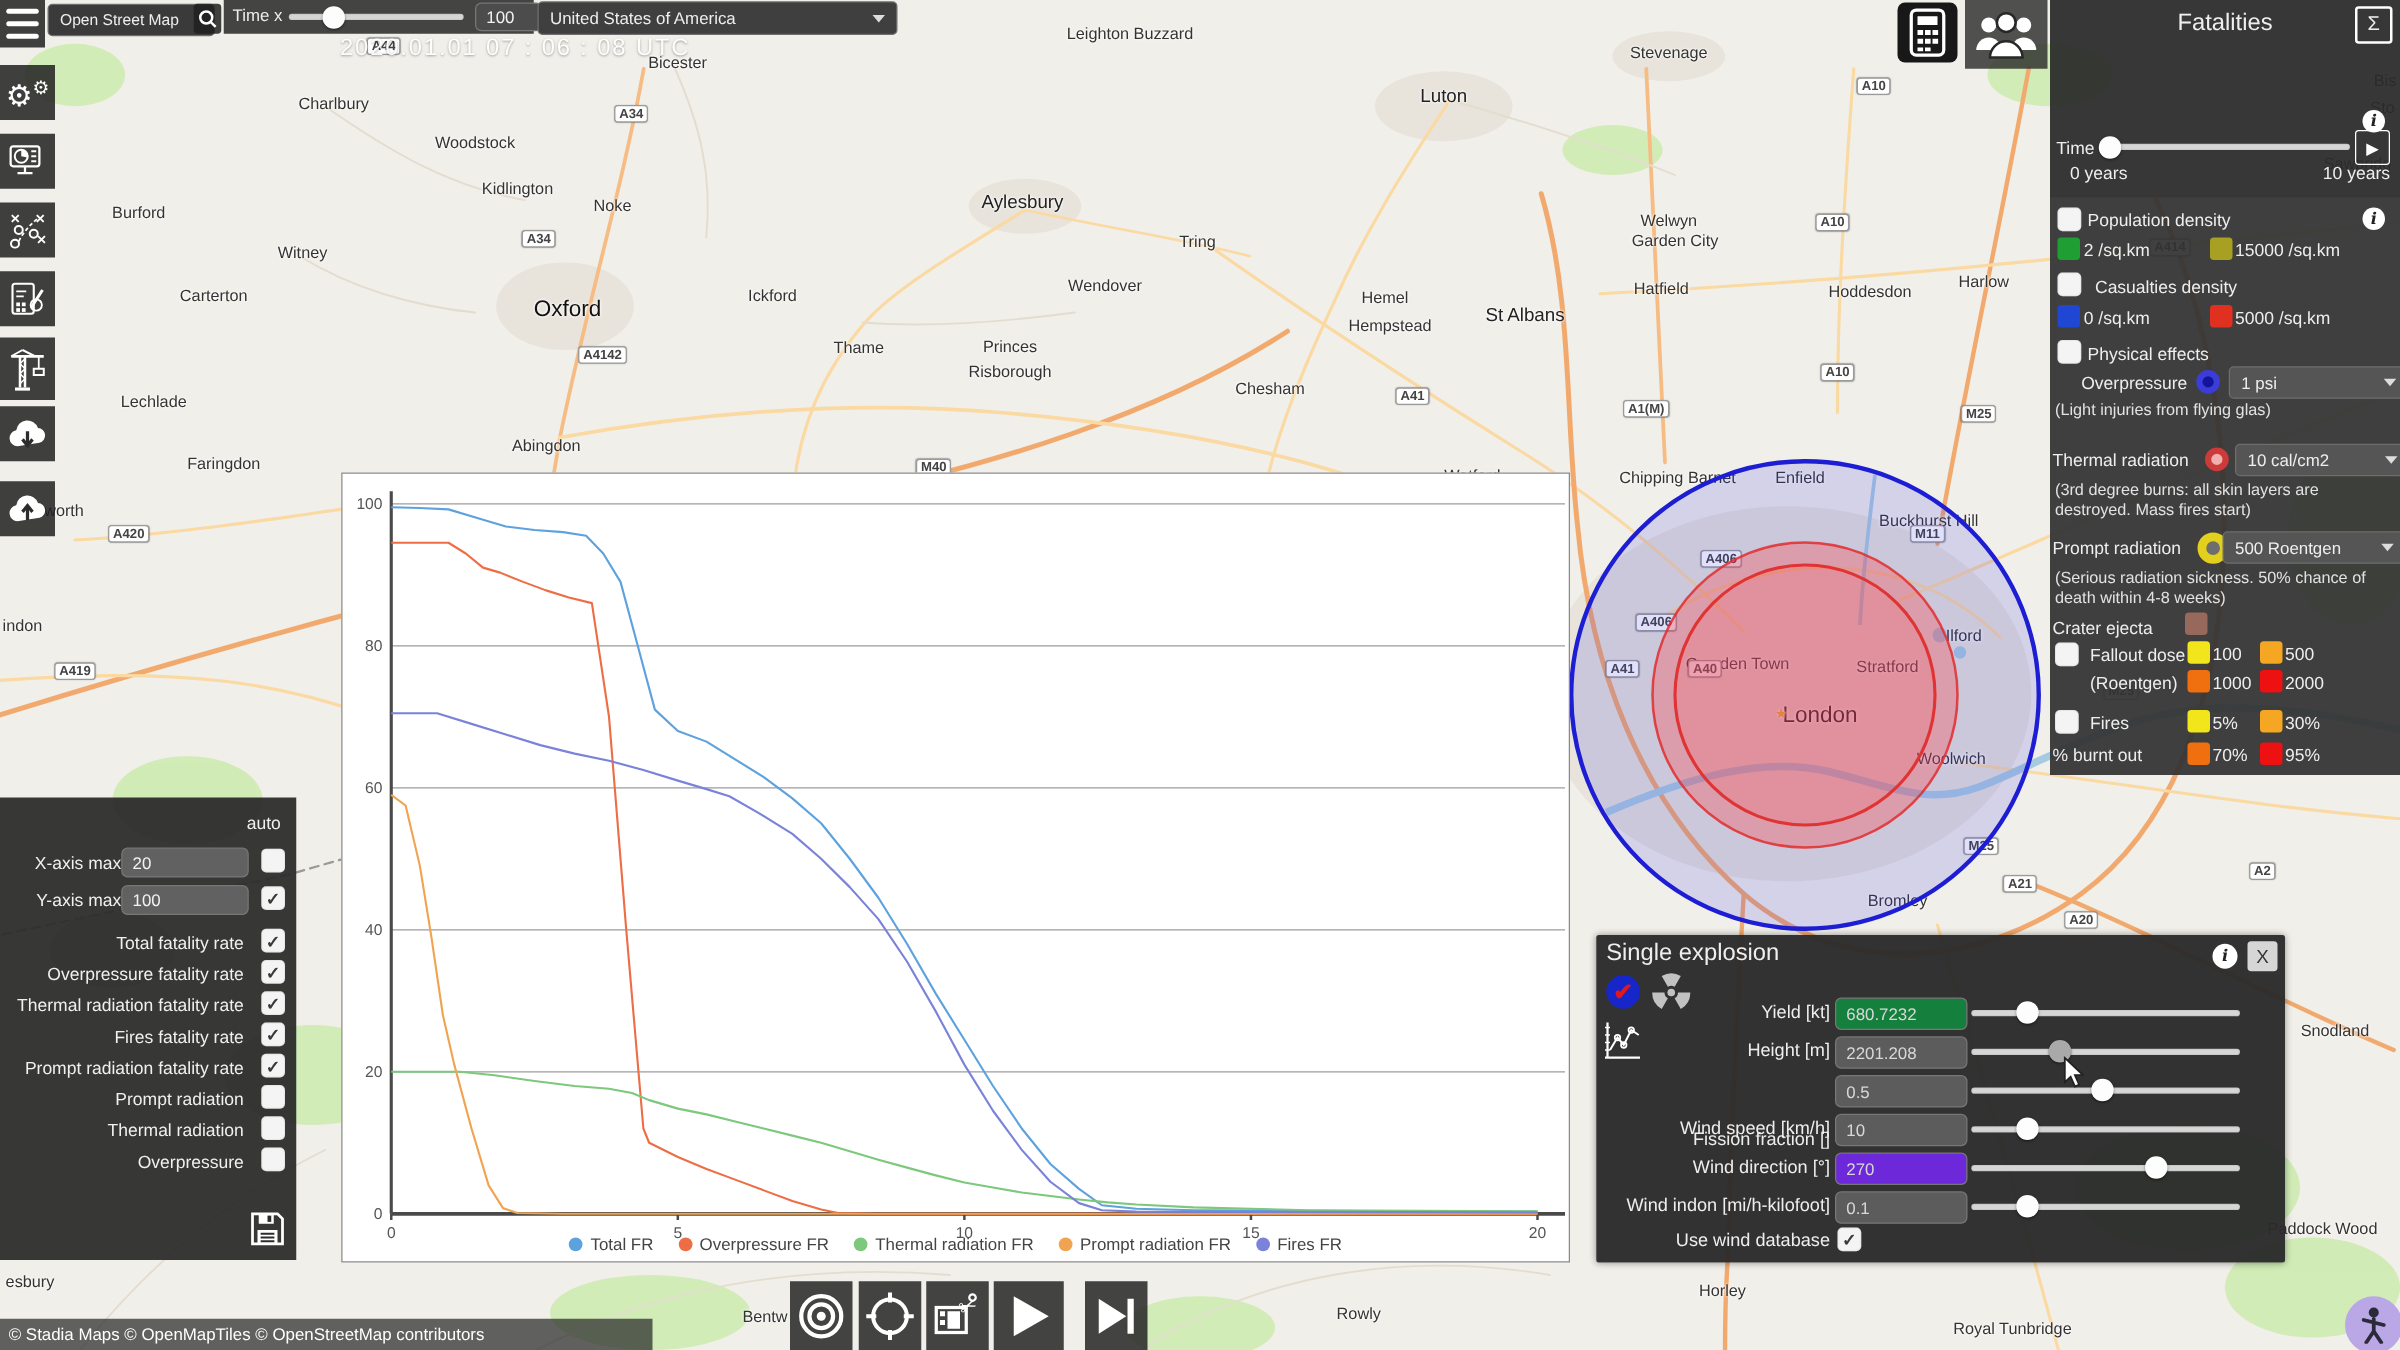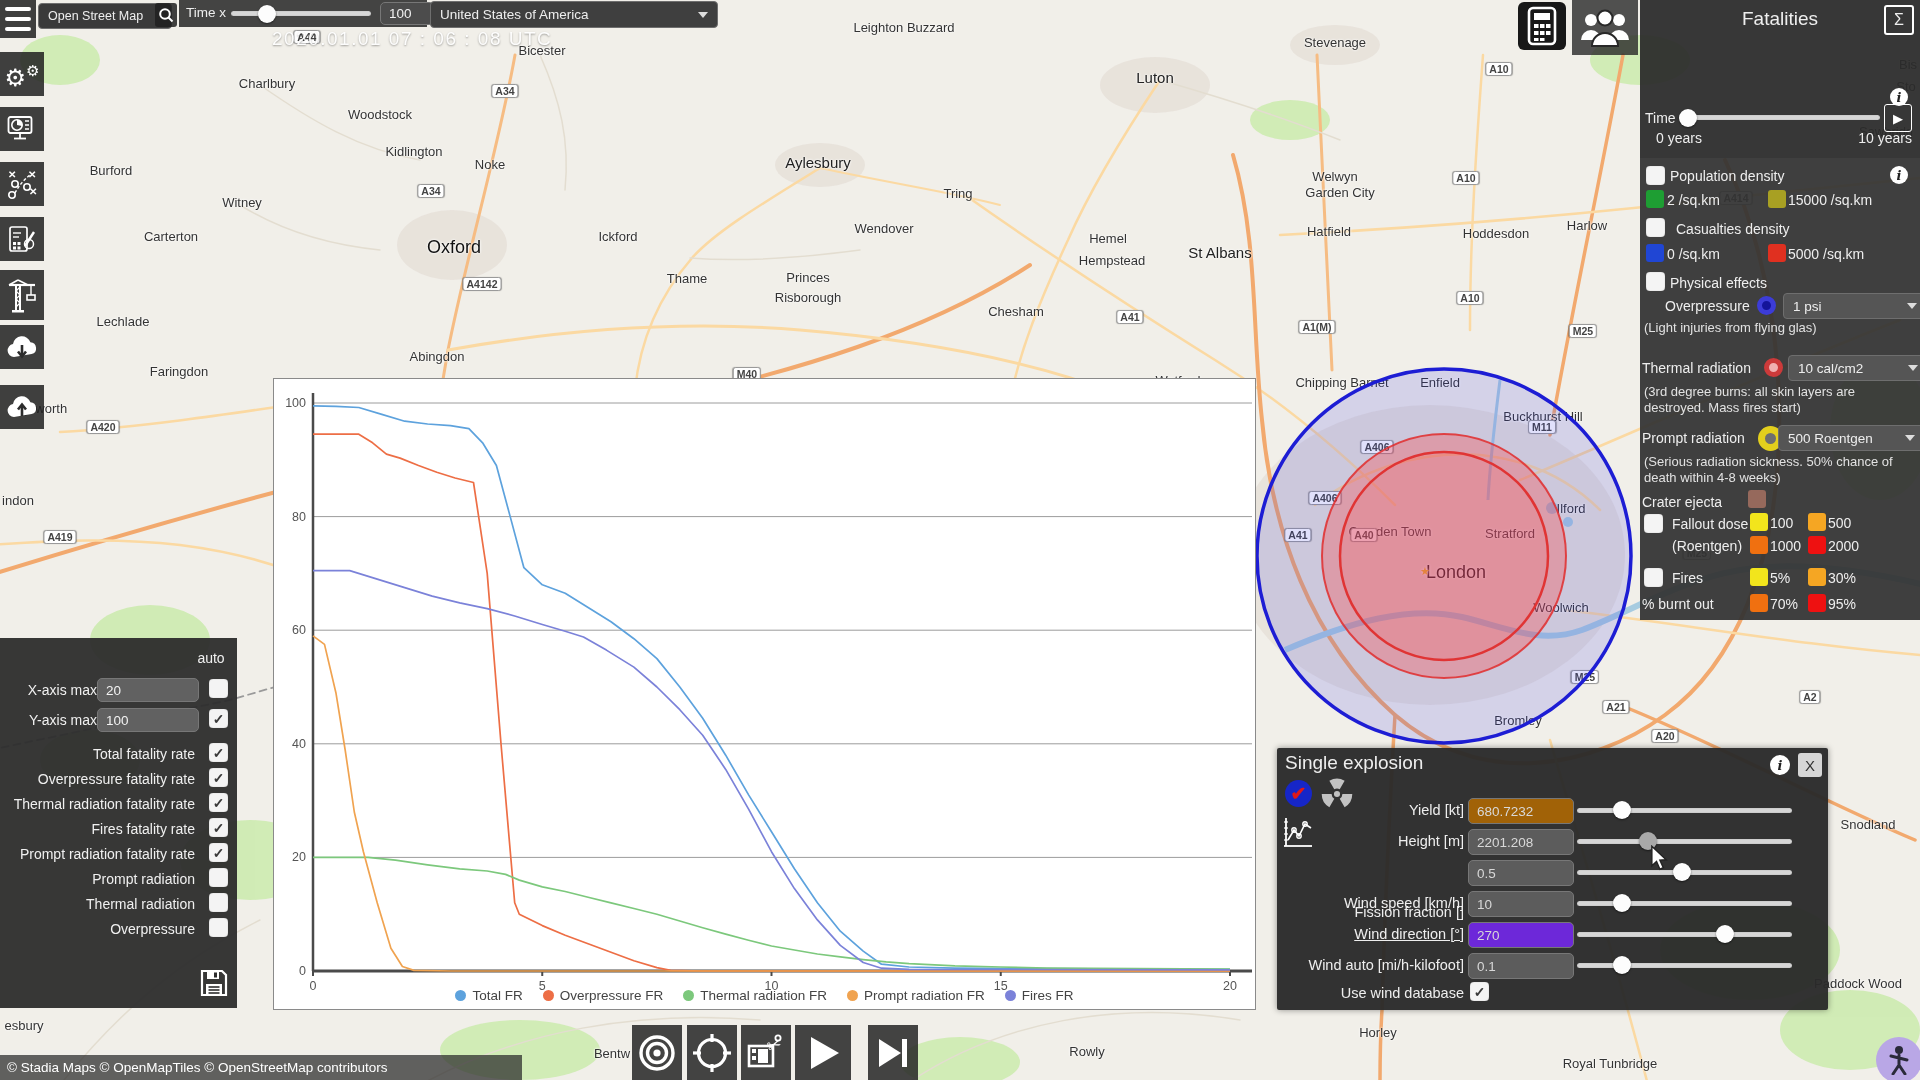--- a/index.html
+++ b/index.html
@@ -512,21 +512,21 @@
         <line x1="3" y1="12" x2="7" y2="12" stroke="#fff" stroke-width="1.2"></line>
       <line x1="3" y1="18" x2="7" y2="18" stroke="#fff" stroke-width="1.2"></line>
         <line x1="3" y1="24" x2="7" y2="24" stroke="#fff" stroke-width="1.2"></line>
       <path d="M7,24 L13,14 L18,20 L24,8 L30,12" fill="none" stroke="#fff" stroke-width="1.6"></path>
       <circle cx="13" cy="14" r="2.2" fill="none" stroke="#fff" stroke-width="1.4"></circle>
       <circle cx="18" cy="20" r="2.2" fill="none" stroke="#fff" stroke-width="1.4"></circle>
       <circle cx="24" cy="8" r="2.2" fill="none" stroke="#fff" stroke-width="1.4"></circle>
     </svg>
     <div id="expl-rows">
         <div class="exp-lab" style="top: 54px;">Yield [kt]</div>
-        <div class="abs inbox" style="left: 191px; top: 50px; width: 96px; height: 24px; background: #a16207; color: rgb(216, 216, 216);">680.7232</div>
+        <div class="abs inbox" style="left: 191px; top: 50px; width: 96px; height: 24px; background: #15803d; color: rgb(216, 216, 216);">680.7232</div>
         <div class="abs" style="left: 300px; top: 50px; width: 215px; height: 24px;">
           <div class="track" style="left: 0px; width: 215px;"></div>
           <div class="thumb" style="left: 36.15px;"></div>
         </div>
         <div class="exp-lab" style="top: 85px;">Height [m]</div>
         <div class="abs inbox" style="left: 191px; top: 81px; width: 96px; height: 24px; background: rgb(92, 92, 92); color: rgb(216, 216, 216);">2201.208</div>
         <div class="abs" style="left: 300px; top: 81px; width: 215px; height: 24px;">
           <div class="track" style="left: 0px; width: 215px;"></div>
           <div class="thumb gray" style="left: 61.95px;"></div>
         </div>
@@ -535,27 +535,27 @@
         <div class="abs" style="left: 300px; top: 112px; width: 215px; height: 24px;">
           <div class="track" style="left: 0px; width: 215px;"></div>
           <div class="thumb" style="left: 96.35px;"></div>
         </div>
         <div class="exp-lab" style="top: 147px;">Wind speed [km/h]</div>
         <div class="abs inbox" style="left: 191px; top: 143px; width: 96px; height: 24px; background: rgb(92, 92, 92); color: rgb(216, 216, 216);">10</div>
         <div class="abs" style="left: 300px; top: 143px; width: 215px; height: 24px;">
           <div class="track" style="left: 0px; width: 215px;"></div>
           <div class="thumb" style="left: 36.15px;"></div>
         </div>
-        <div class="exp-lab" style="top: 178px; text-decoration: underline;">Wind direction [°]</div>
+        <div class="exp-lab" style="top: 178px;">Wind direction [°]</div>
         <div class="abs inbox" style="left: 191px; top: 174px; width: 96px; height: 24px; background: #6d28d9; color: rgb(216, 216, 216);">270</div>
         <div class="abs" style="left: 300px; top: 174px; width: 215px; height: 24px;">
           <div class="track" style="left: 0px; width: 215px;"></div>
           <div class="thumb" style="left: 139.35px;"></div>
         </div>
-        <div class="exp-lab" style="top: 209px;">Wind auto [mi/h-kilofoot]</div>
+        <div class="exp-lab" style="top: 209px;">Wind indon [mi/h-kilofoot]</div>
         <div class="abs inbox" style="left: 191px; top: 205px; width: 96px; height: 24px; background: rgb(92, 92, 92); color: rgb(216, 216, 216);">0.1</div>
         <div class="abs" style="left: 300px; top: 205px; width: 215px; height: 24px;">
           <div class="track" style="left: 0px; width: 215px;"></div>
           <div class="thumb" style="left: 36.15px;"></div>
         </div>
       </div>
     <span class="abs" style="right:368px;top:984px;"></span>
     <span class="abs" style="left:53px;top:237px;width:134px;text-align:right;font-size:14.5px;position:absolute">Use wind database</span>
     <div class="abs chk" style="left:193px;top:234px" id="winddb-chk">✓</div>
   </div>

